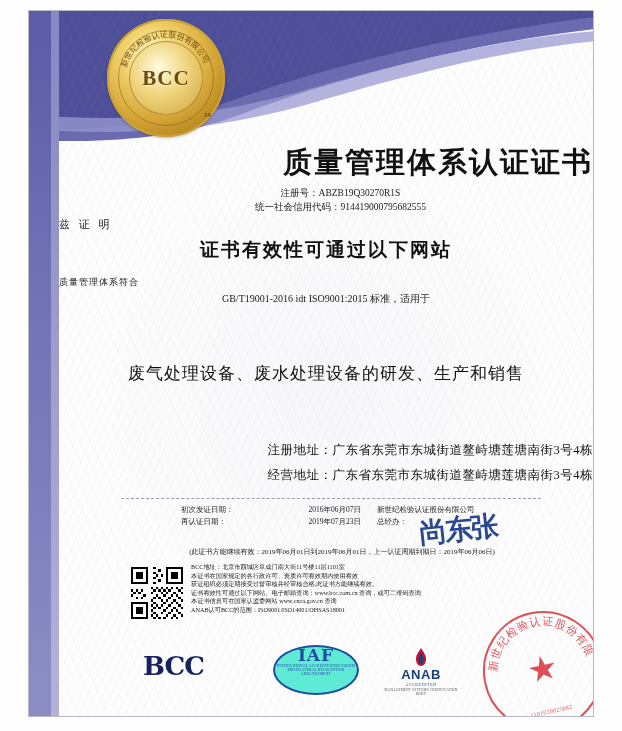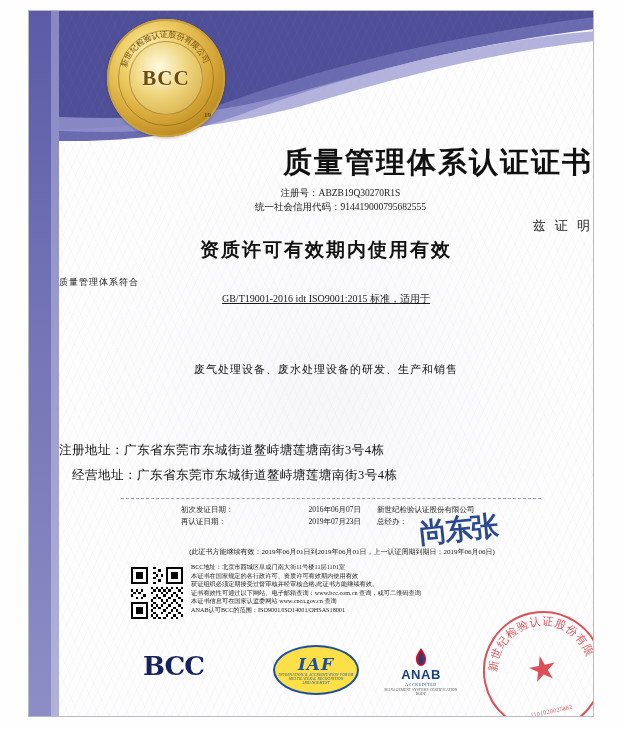--- a/index.html
+++ b/index.html
@@ -91,42 +91,42 @@
     letter-spacing:2px;
     font-family:"DejaVu Serif", serif;
   }
   .regline{
     position:absolute;left:0;right:0;text-align:center;
     font-size:9.5px;color:#1a1a1a;padding-left:29px;
   }
   .regline.l1{top:176px;}
   .regline.l2{top:190px;}
   .zhengming{
-    position:absolute;left:0;right:0;top:206px;text-align:right;
-    font-size:13px;color:#1a1a1a;letter-spacing:3px;
+    position:absolute;left:0;right:0;top:206px;text-align:left;
+    font-size:11px;color:#1a1a1a;letter-spacing:3px;
   }
   .company{
     position:absolute;left:0;right:0;top:226px;text-align:center;
     font-size:19px;font-weight:bold;color:#111;letter-spacing:2px;
     font-family:"DejaVu Serif", serif;
   }
   .conform{
     position:absolute;left:0;right:0;top:265px;text-align:left;
     font-size:9px;color:#1a1a1a;letter-spacing:1px;
   }
   .standard{
     position:absolute;left:0;right:0;top:281px;text-align:center;
-    font-size:10px;color:#1a1a1a;text-decoration:underline;
+    font-size:10px;color:#1a1a1a;
   }
   .scope{
     position:absolute;left:0;right:0;top:351px;text-align:center;
-    font-size:11px;color:#111;letter-spacing:1px;
+    font-size:17px;color:#111;letter-spacing:1px;
   }
   .addr{
-    position:absolute;left:0;right:0;text-align:left;
+    position:absolute;left:16px;right:0;text-align:right;
     font-size:12.5px;color:#111;letter-spacing:.5px;
   }
   .addr.a1{top:431px;}
   .addr.a2{top:456px;padding-left:13px;}
   .divider{
     position:absolute;left:62px;right:52px;top:487px;
     border-top:1px dashed #9a9ab0;
     height:0;
   }
   
@@ -175,24 +175,23 @@
   .logo-bcc{
     position:absolute;left:10px;top:8px;
     font-family:"DejaVu Serif", serif;
     font-weight:bold;font-size:26px;color:#15225e;
     letter-spacing:-1px;
   }
   .logo-iaf{
     position:absolute;left:140px;top:2px;width:82px;height:46px;
     border-radius:50%;
     border:2px solid #1d4ea0;
-    background:#fde047;
-    display:flex;align-items:center;justify-content:center;
+    background:#5eead4;
+    display:flex;align-items:center;
     flex-direction:column;
-    font-style:italic;
   }
   .logo-iaf .iaf-txt{
     font-family:"DejaVu Serif", serif;
     font-weight:bold;font-size:17px;color:#1d4ea0;letter-spacing:1px;
     line-height:17px;
   }
   .logo-iaf .iaf-sub{
     font-size:3.6px;color:#1d4ea0;letter-spacing:.2px;text-align:center;
   }
   .logo-anab{
@@ -275,21 +274,21 @@
 
     <div class="content">
 
       <div class="title">质量管理体系认证证书</div>
 
       <div class="regline l1">注册号：ABZB19Q30270R1S</div>
       <div class="regline l2">统一社会信用代码：914419000795682555</div>
 
       <div class="zhengming">兹 证 明</div>
 
-      <div class="company">资质许可有效期内使用有效</div>
+      <div class="company">证书有效性可通过以下网站</div>
 
       <div class="conform">质量管理体系符合</div>
       <div class="standard">GB/T19001-2016 idt ISO9001:2015 标准，适用于</div>
 
       <div class="scope">废气处理设备、废水处理设备的研发、生产和销售</div>
 
       <div class="addr a1">注册地址：广东省东莞市东城街道鳌峙塘莲塘南街3号4栋</div>
       <div class="addr a2">经营地址：广东省东莞市东城街道鳌峙塘莲塘南街3号4栋</div>
 
       <div class="divider"></div>

